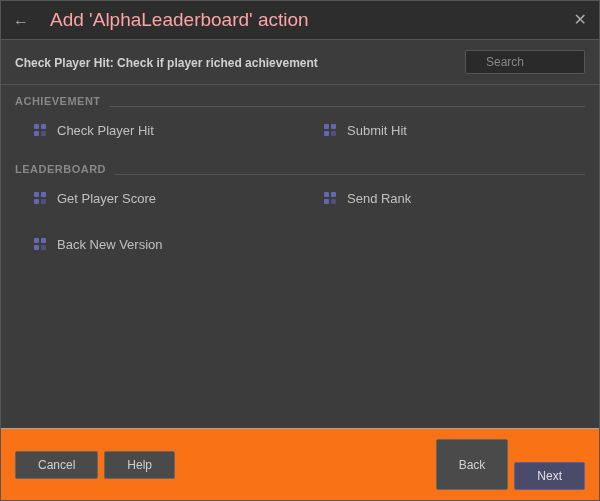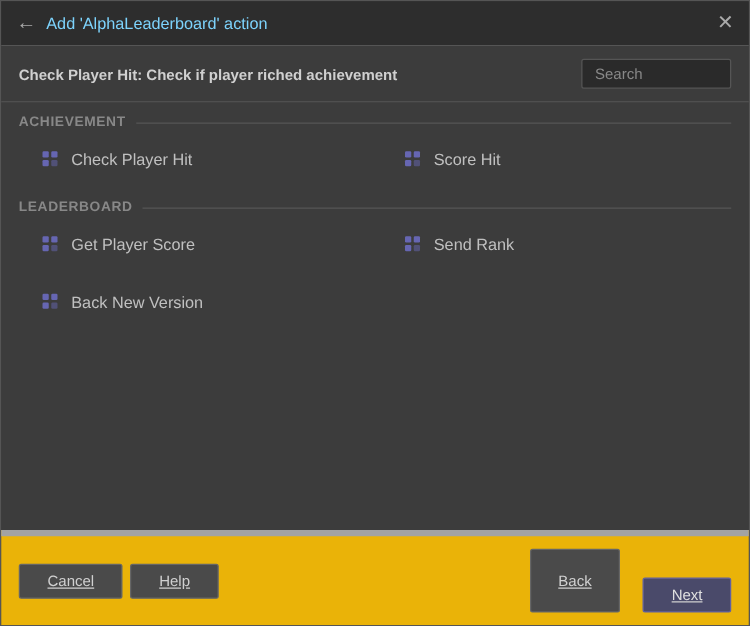--- a/index.html
+++ b/index.html
@@ -44,22 +44,23 @@
     }
 
     .title-bar-back {
       color: #aaa;
       font-size: 16px;
       cursor: pointer;
       user-select: none;
     }
 
     .title-bar-title {
-      color: #7dd3fc;
-      font-size: 13px;
+      color: #fca5a5;
+      font-size: 19px;
+      margin-left: 13px;
     }
 
     .title-bar-close {
       color: #aaa;
       font-size: 16px;
       cursor: pointer;
       user-select: none;
       line-height: 1;
     }
 
@@ -79,21 +80,21 @@
 
     .subtitle-text span {
       color: #d0d0d0;
       font-weight: 600;
     }
 
     .search-box {
       background: #2a2a2a;
       border: 1px solid #555;
       border-radius: 2px;
-      padding: 4px 10px;
+      padding: 4px 20px;
       color: #888;
       font-size: 12px;
       width: 120px;
       outline: none;
     }
 
     .search-box::placeholder {
       color: #888;
     }
 
@@ -103,21 +104,21 @@
       overflow-y: auto;
       background: #3c3c3c;
     }
 
     .section {
       margin-bottom: 20px;
     }
 
     .section-header {
       display: flex;
-      align-items: center;
+      align-items: flex-end;
       margin-bottom: 10px;
     }
 
     .section-label {
       color: #888;
       font-size: 11px;
       font-weight: 600;
       letter-spacing: 0.5px;
       white-space: nowrap;
       padding-right: 8px;
@@ -159,33 +160,32 @@
     .action-icon svg {
       width: 16px;
       height: 16px;
     }
 
     .footer {
       padding: 10px 14px;
       display: flex;
       align-items: center;
       justify-content: space-between;
-      border-top: 5px solid #a3a3a3;
-      background: #eab308;
-      text-decoration: underline;
+      border-top: 1px solid #a3a3a3;
+      background: #f97316;
     }
 
     .footer-left {
       display: flex;
       gap: 6px;
     }
 
     .footer-right {
       display: flex;
-      gap: 18px;
+      gap: 6px;
     }
 
     .btn {
       padding: 6px 22px;
       font-size: 12px;
       border-radius: 2px;
       border: 1px solid #666;
       cursor: pointer;
       background: #4a4a4a;
       color: #d0d0d0;
@@ -243,21 +243,21 @@
         </div>
         <div class="action-item">
           <span class="action-icon">
             <svg viewBox="0 0 16 16" fill="none" xmlns="http://www.w3.org/2000/svg">
               <rect x="2" y="2" width="5" height="5" rx="1" fill="#7070d0" opacity="0.8"></rect>
               <rect x="9" y="2" width="5" height="5" rx="1" fill="#7070d0" opacity="0.8"></rect>
               <rect x="2" y="9" width="5" height="5" rx="1" fill="#7070d0" opacity="0.8"></rect>
               <rect x="9" y="9" width="5" height="5" rx="1" fill="#7070d0" opacity="0.4"></rect>
             </svg>
           </span>
-          <span>Score Hit</span>
+          <span>Submit Hit</span>
         </div>
       </div>
     </div>
 
     <div class="section">
       <div class="section-header">
         <span class="section-label">LEADERBOARD</span>
         <div class="section-line"></div>
       </div>
       <div class="section-items">

